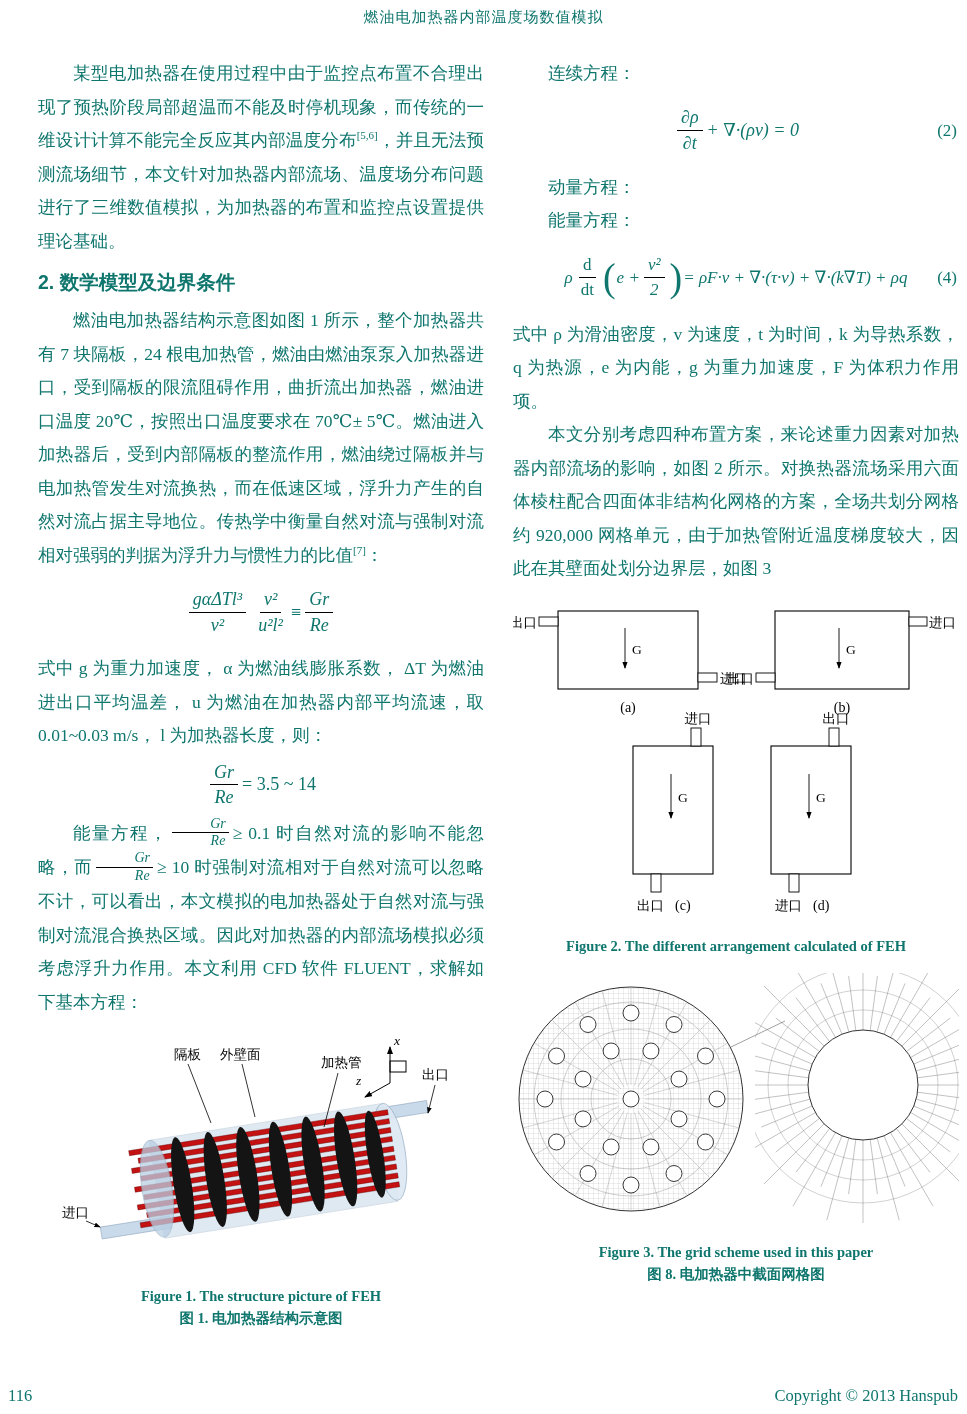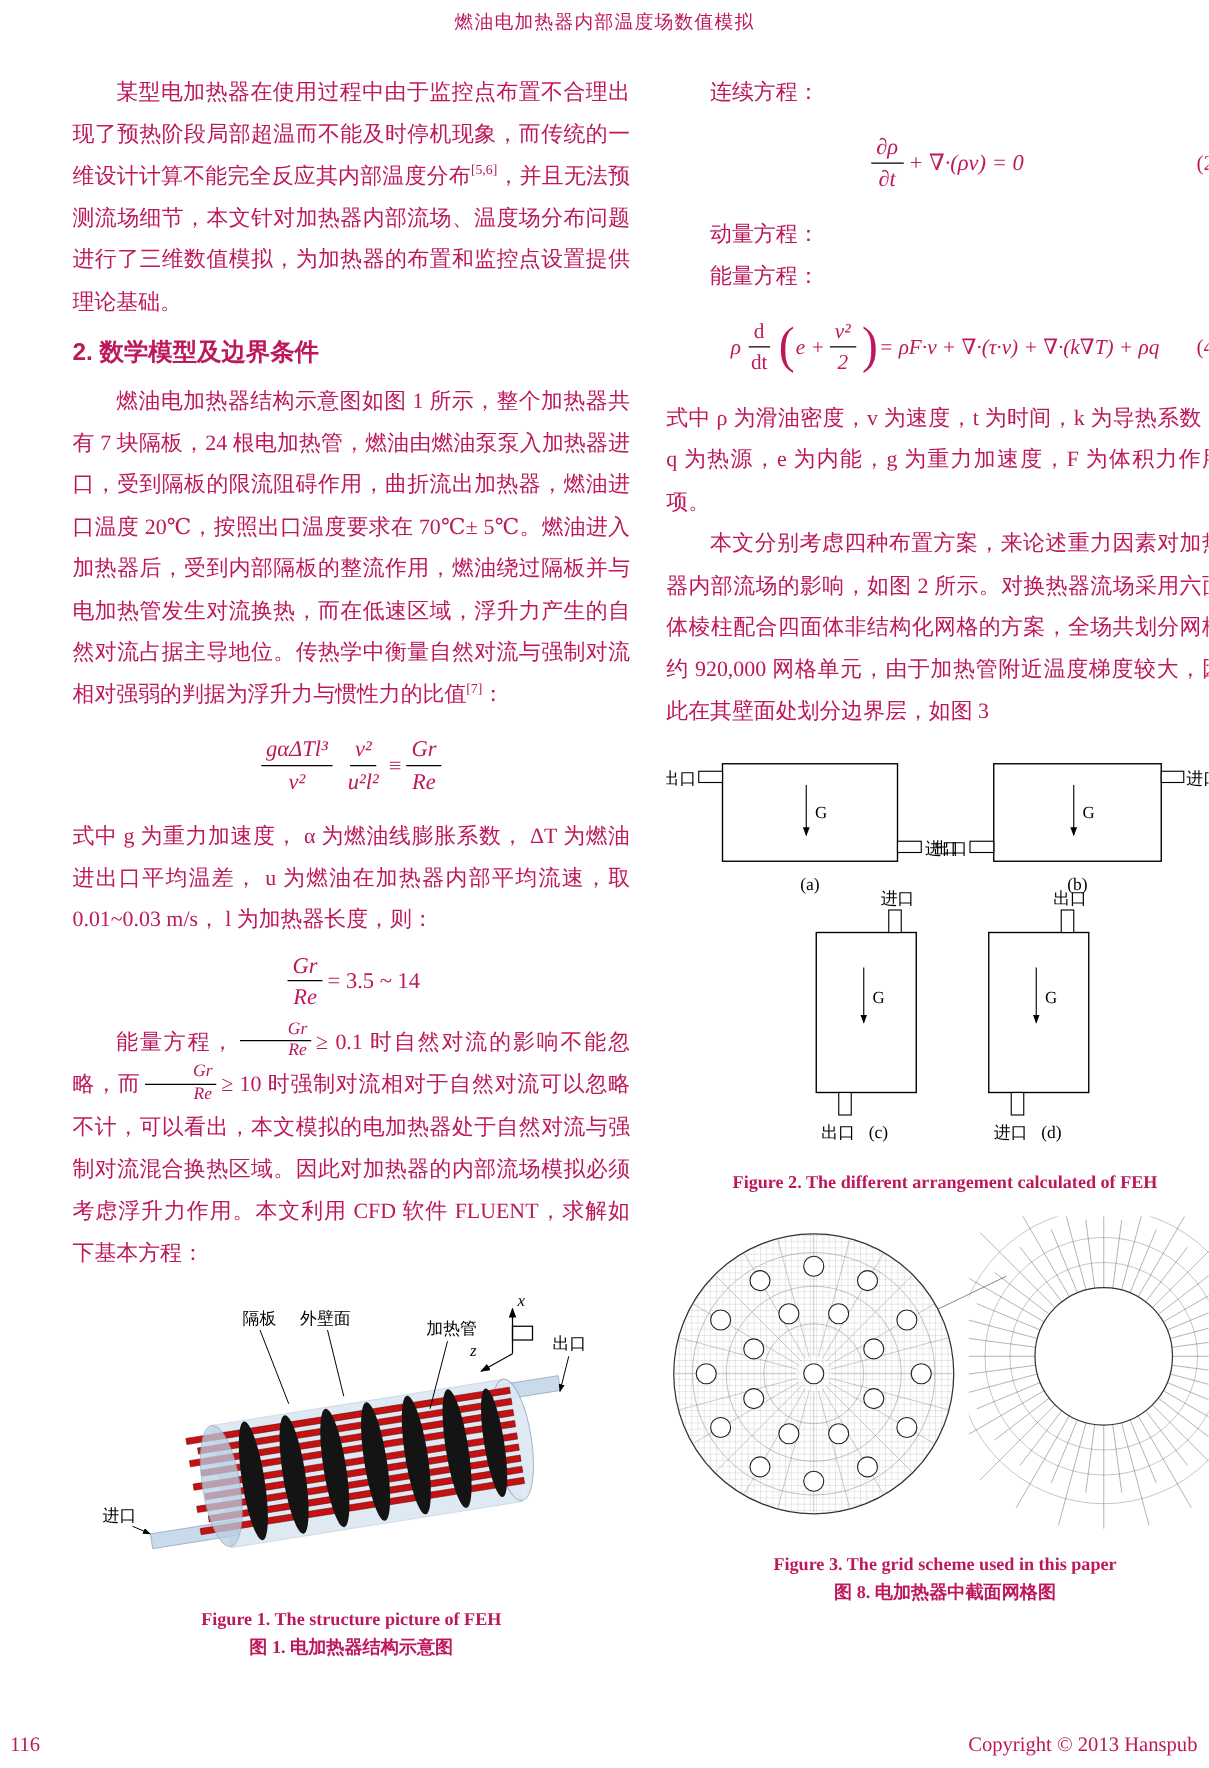--- a/index.html
+++ b/index.html
@@ -1,22 +1,22 @@
 <!DOCTYPE html>
 <html><head>
 <meta charset="utf-8">
 <style>
   * { margin:0; padding:0; box-sizing:border-box; }
   html,body { background:#fff; }
   .page {
     position:relative; width:967px; height:1414px; background:#ffffff;
-    font-family:"Liberation Serif","DejaVu Serif",serif; color:#be185d; overflow:hidden;padding-left:36px;
+    font-family:"Liberation Serif","DejaVu Serif",serif; color:#0f766e; overflow:hidden;padding-left:36px;
   }
   .header-title { position:absolute; top:8px; left:0; width:100%; text-align:center; font-size:15px; letter-spacing:1px; }
-  .col { position:absolute; top:57px; width:446px; font-size:17.5px; line-height:33.5px; text-align:justify;margin-left:20px; }
+  .col { position:absolute; top:57px; width:446px; font-size:17.5px; line-height:33.5px; text-align:justify; }
   .col-left { left:38px; }
   .col-right { left:513px; }
   p.indent { text-indent:2em; }
   sup { font-size:11px; line-height:0; }
   .sec-heading { font-family:"Liberation Sans","DejaVu Sans",sans-serif; font-weight:bold; font-size:19.5px; line-height:30px; margin:9px 0 7px; text-align:left; }
   
   .eq-row { position:relative; display:flex; justify-content:center; align-items:center; line-height:1.25; font-size:18px; margin:9px 0; min-height:46px; }
   .eq-row.tall { min-height:62px; }
   .eq-tag { position:absolute; right:2px; font-size:17px; font-style:normal; }
   .math { font-style:italic; }

